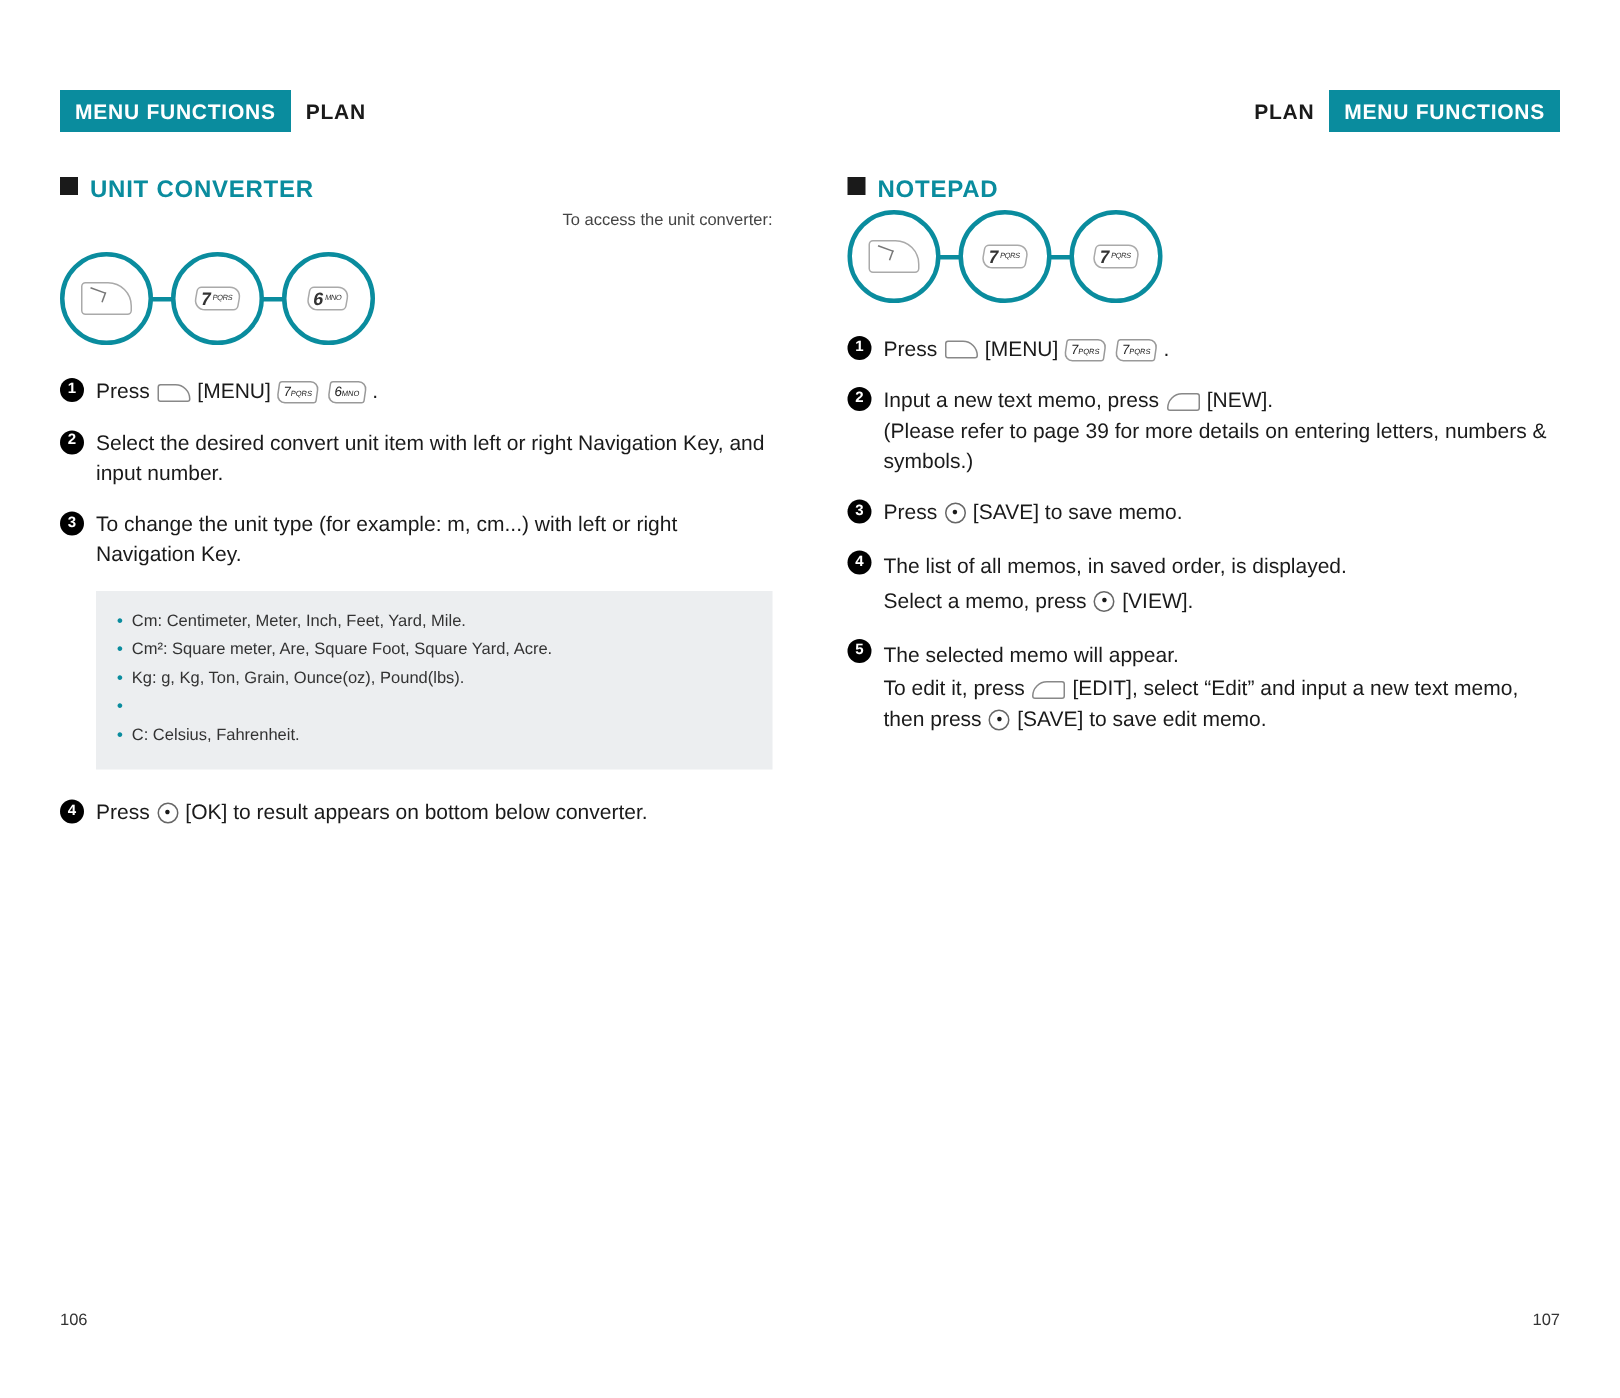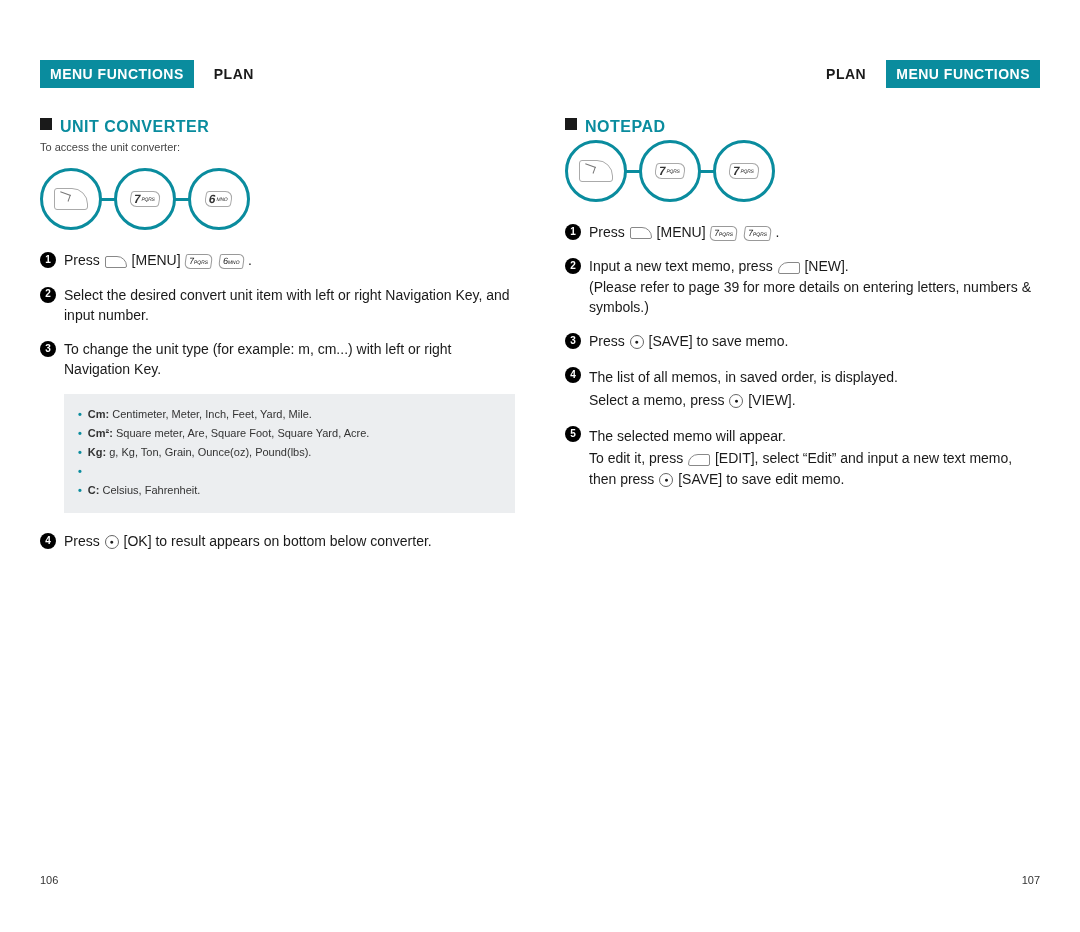--- a/index.html
+++ b/index.html
@@ -24,21 +24,21 @@
   }
   .page {
     flex: 1;
     display: flex;
     flex-direction: column;
     position: relative;
   }
   .header-row {
     display: flex;
     align-items: center;
-    gap: 20px;
+    gap: 10px;
     margin-bottom: 30px;
   }
   .header-row.right { justify-content: flex-end; }
   .header-badge {
     background: var(--teal);
     color: #fff;
     font-weight: bold;
     font-size: 14px;
     letter-spacing: 0.5px;
     padding: 6px 10px;
@@ -61,20 +61,21 @@
     color: var(--teal);
     font-weight: bold;
     letter-spacing: 0.5px;
     font-size: 16px;
   }
   .intro {
     font-size: 11px;
     color: #444;
     margin-bottom: 14px;
     line-height: 1.3;
+    text-align: right;
   }
   .key-row {
     display: flex;
     align-items: center;
     margin-bottom: 20px;
   }
   .key-circle {
     width: 62px; height: 62px;
     border: 3px solid var(--teal);
     border-radius: 50%;
@@ -196,21 +197,21 @@
   }
   .info-box .bullet {
     display: flex;
     gap: 6px;
     margin-bottom: 2px;
   }
   .info-box .dot {
     color: var(--teal);
     font-weight: bold;
   }
-  .info-box b { font-weight: bold; }
+  .info-box b { font-weight: normal; }
   .page-num {
     position: absolute;
     bottom: 16px;
     font-size: 11px;
     color: #333;
   }
   .page-num.left { left: 0; }
   .page-num.right { right: 0; }
   .subline {
     margin-left: 0;

